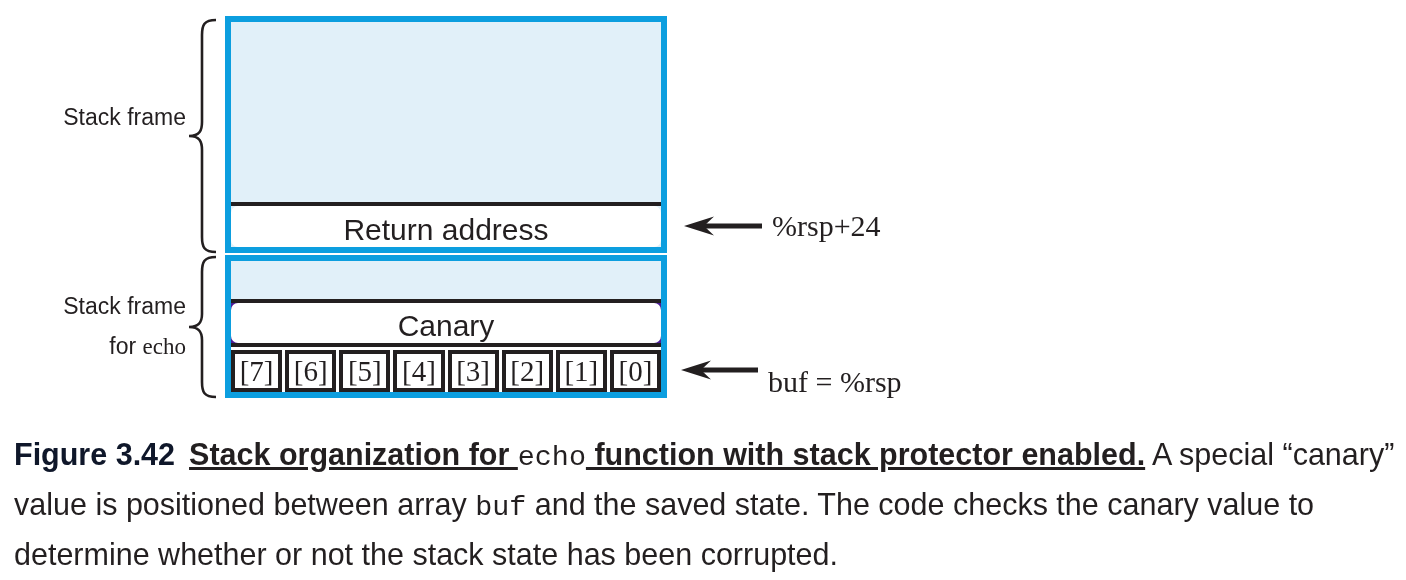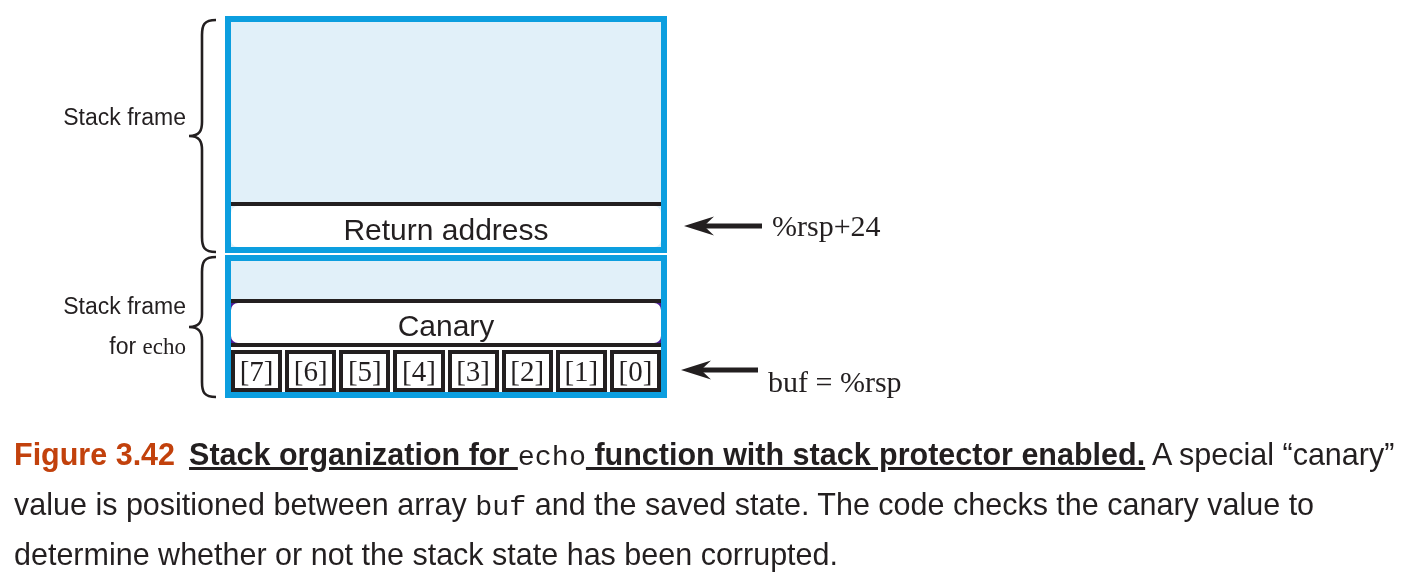--- a/index.html
+++ b/index.html
@@ -36,21 +36,21 @@
   .ptr-label{position:absolute;font-size:30px;line-height:38px;white-space:pre;}
   .ptr-rsp24{left:772px;top:207px;}
   .ptr-buf{left:768px;top:351px;margin-top:12px;}
 
   
   .overlay{position:absolute;left:0;top:0;width:1406px;height:580px;pointer-events:none;}
 
   
   .caption{position:absolute;left:14px;top:431px;width:1384px;
            font-size:30.5px;line-height:47px;}
-  .fig-label{color:#c2410c;font-weight:bold;margin-right:14px;}
+  .fig-label{color:#0f172a;font-weight:bold;margin-right:14px;}
   .cap-bold{font-weight:bold;text-decoration:underline;}
   .cap-code{font-family:"Liberation Mono","DejaVu Sans Mono",monospace;font-size:0.93em;}
 </style>
 </head>
 <body>
 
 <div id="stage">
 
   <div class="frame frame-caller">
     <div class="grow"></div>

